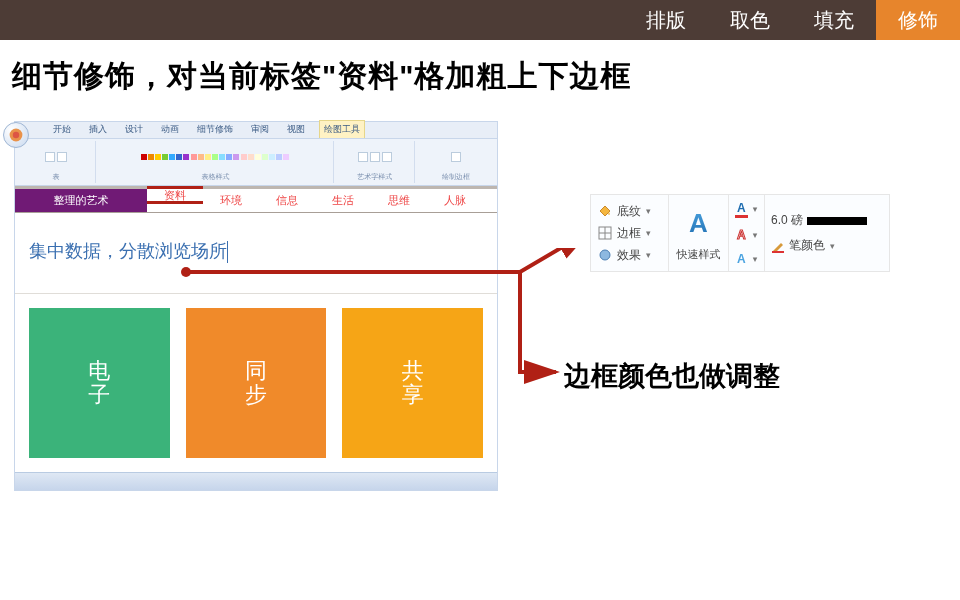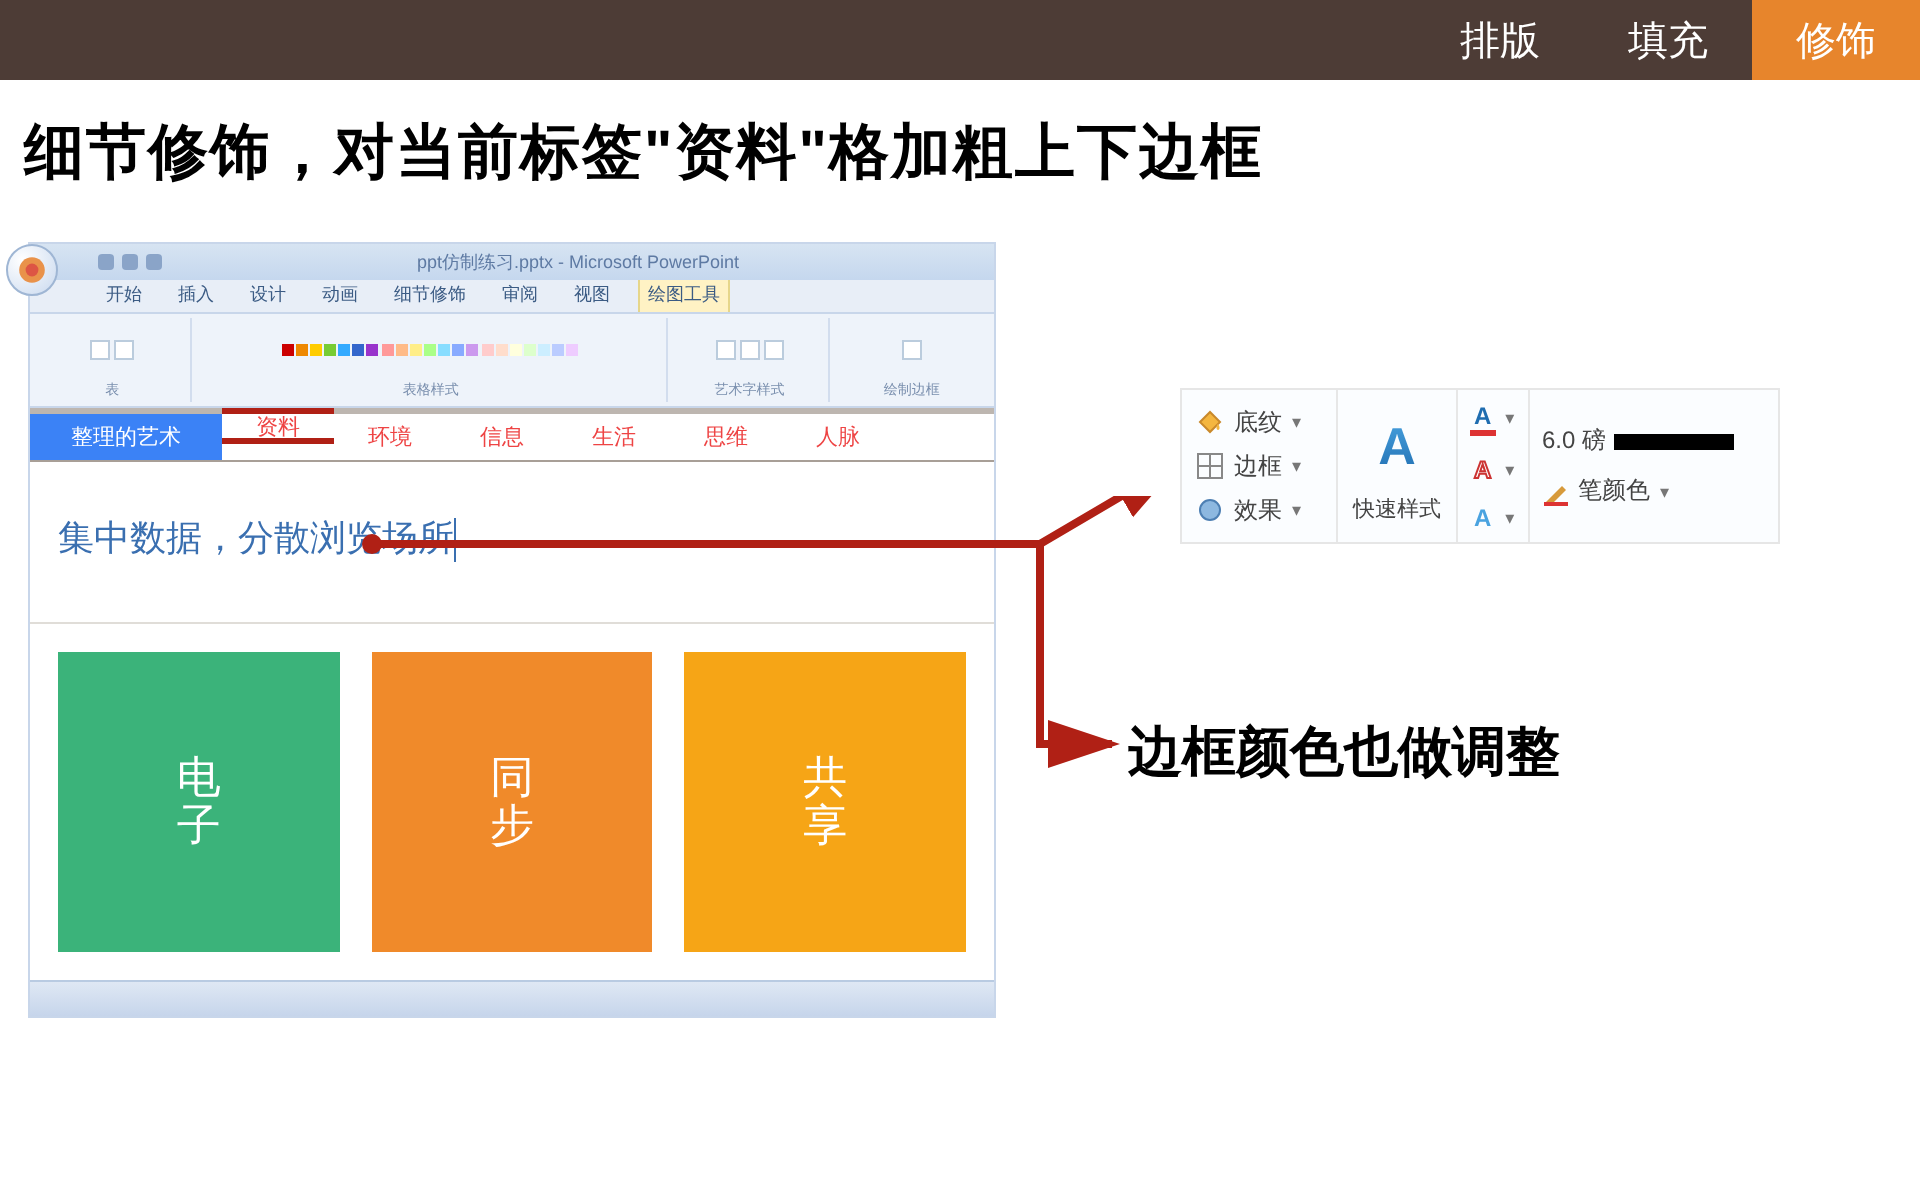--- a/index.html
+++ b/index.html
@@ -28,21 +28,21 @@
   .rgroup:last-child{border-right:none;}
   .rgroup-body{flex:1;display:flex;align-items:center;justify-content:center;gap:2px;flex-wrap:wrap;padding:2px;}
   .rgroup-body span{width:10px;height:10px;display:inline-block;border:1px solid #bcd;background:#fff;}
   .color-row{display:flex;gap:1px;}
   .color-row i{width:6px;height:6px;display:block;}
   .rgroup-label{font-size:7px;text-align:center;color:#7a8fae;padding-bottom:1px;}
 
   .slide-area{background:#fff;border-top:3px solid #bdb6b0; padding:0 0 0 0;}
   .tabbar2{display:flex;height:24px;font-size:11px;color:#e44;border-bottom:1px solid #a89f97;}
   .tabbar2 .tb{flex:none;width:56px;display:flex;align-items:center;justify-content:center;}
-  .tabbar2 .tb.first{background:#3b82f6;color:#fff;width:96px;}
+  .tabbar2 .tb.first{background:#701a75;color:#fff;width:132px;}
   .tabbar2 .tb.active{border-top:3px solid #b02015;border-bottom:3px solid #b02015;margin-top:-3px;margin-bottom:-1px;background:#fff;height:18px;}
   .sub-text{color:#3a6fb0;font-size:18px;padding:26px 14px 30px;border-bottom:1px solid #e0ddd8;position:relative;}
   .cursor{display:inline-block;width:1px;height:22px;background:#3a6fb0;vertical-align:middle;}
   .cards{display:flex;gap:16px;padding:14px;}
   .card{flex:1;height:150px;display:flex;align-items:center;justify-content:center;color:#fff;font-size:22px;line-height:1.1;text-align:center;}
   .card.green{background:#3bb37a;}
   .card.orange1{background:#f08a2a;}
   .card.orange2{background:#f6a516;}
   .statusbar{height:18px;background:linear-gradient(#dfe8f4,#c6d5eb);border-top:1px solid #b9cbe2;}
   .watermark{color:#d9d9d9;font-size:14px;letter-spacing:2px;padding:6px 2px 0;}
@@ -62,42 +62,35 @@
   .annot2{position:absolute;left:564px;top:358px;font-size:27px;font-weight:800;}
 
   .arrow{position:absolute;pointer-events:none;}
 </style>
 </head>
 <body>
 
 <div class="topbar">
   <div class="topbar-right">
     <div class="topbar-item">排版</div>
+    <div class="topbar-item">取色</div>
     <div class="topbar-item">填充</div>
     <div class="topbar-item active">修饰</div>
   </div>
 </div>
 
 <div class="title-line">细节修饰，对当前标签"资料"格加粗上下边框</div>
 
 <div class="content">
   <div class="ppwin">
     <div class="office-btn">
       <svg viewBox="0 0 20 20" width="16" height="16">
           <circle cx="10" cy="10" r="8" fill="#e9924a"></circle>
           <circle cx="10" cy="10" r="4" fill="#d54"></circle>
         </svg>
-    </div>
-    <div class="ppwin-title">
-      <div class="qat">
-          <span></span>
-          <span></span>
-          <span></span>
-        </div>
-      <div class="ppwin-title-text">ppt仿制练习.pptx - Microsoft PowerPoint</div>
     </div>
     <div class="ribbon-tabs">
       <div class="ribbon-tab">开始</div>
       <div class="ribbon-tab">插入</div>
       <div class="ribbon-tab">设计</div>
       <div class="ribbon-tab">动画</div>
       <div class="ribbon-tab">细节修饰</div>
       <div class="ribbon-tab">审阅</div>
       <div class="ribbon-tab">视图</div>
       <div class="ribbon-tab context">绘图工具</div>

